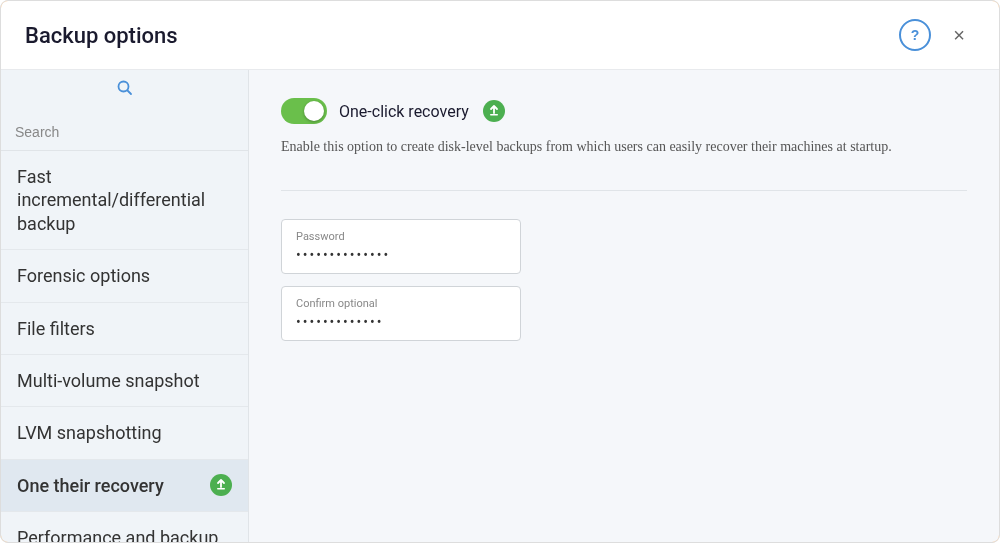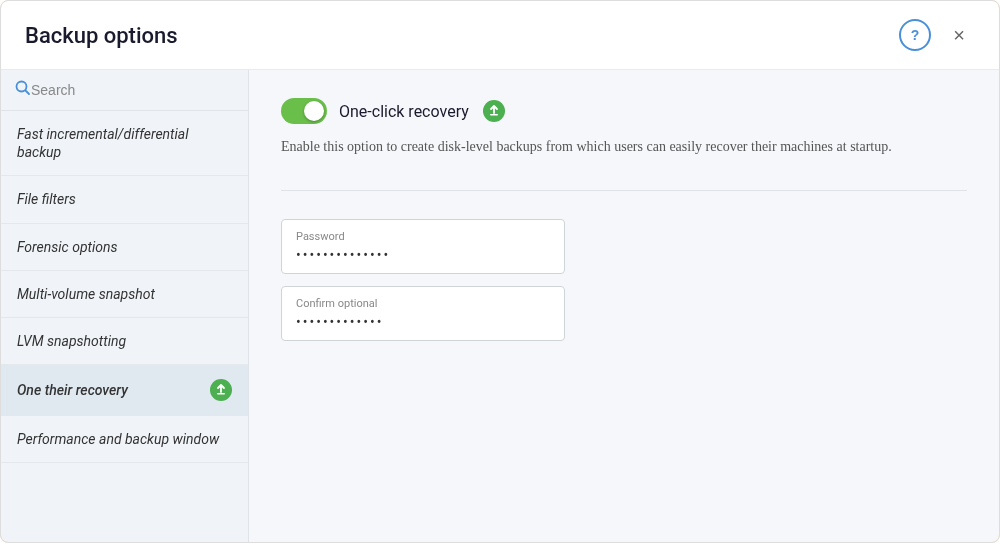--- a/index.html
+++ b/index.html
@@ -86,23 +86,24 @@
       display: flex;
       flex-direction: column;
       flex-shrink: 0;
       overflow-y: auto;
     }
 
     .search-row {
       display: flex;
       align-items: center;
       padding: 10px 14px;
-      gap: 0;
+      gap: 24px;
       border-bottom: 1px solid #e0e4e8;
       background: #f0f4f8;
+      flex-direction: column;
     }
 
     .search-icon-svg {
       color: #4a90d9;
       flex-shrink: 0;
     }
 
     .search-input {
       border: none;
       background: transparent;
@@ -115,29 +116,28 @@
     .search-input::placeholder {
       color: #888;
     }
 
     .sidebar-items {
       flex: 1;
     }
 
     .sidebar-item {
       padding: 14px 16px;
-      font-size: 14px;
+      font-size: 18px;
       color: #333;
       cursor: pointer;
       display: flex;
       align-items: center;
       justify-content: space-between;
       border-bottom: 1px solid #e4e8ec;
       line-height: 1.3;
-      font-style: italic;
     }
 
     .sidebar-item.active {
       background: #e0e8f0;
       font-weight: 500;
     }
 
     .upload-badge {
       width: 22px;
       height: 22px;
@@ -239,21 +239,21 @@
 
     .password-field-group {
       margin-top: 12px;
     }
 
     .password-box {
       background: #fff;
       border: 1px solid #d0d4d8;
       border-radius: 4px;
       padding: 10px 14px;
-      width: 284px;
+      width: 240px;
       margin-bottom: 12px;
     }
 
     .password-box label {
       display: block;
       font-size: 11px;
       color: #888;
       margin-bottom: 4px;
     }
 
@@ -291,24 +291,24 @@
           </svg>
         </span>
         <input class="search-input" type="text" placeholder="Search" style="">
       </div>
 
       <div class="sidebar-items">
         <div class="sidebar-item">
           <span>Fast incremental/differential backup</span>
         </div>
         <div class="sidebar-item">
+          <span>Forensic options</span>
+        </div>
+        <div class="sidebar-item">
           <span>File filters</span>
-        </div>
-        <div class="sidebar-item">
-          <span>Forensic options</span>
         </div>
         <div class="sidebar-item">
           <span>Multi-volume snapshot</span>
         </div>
         <div class="sidebar-item">
           <span>LVM snapshotting</span>
         </div>
         <div class="sidebar-item active">
           <span>One their recovery</span>
           <span class="upload-badge">

